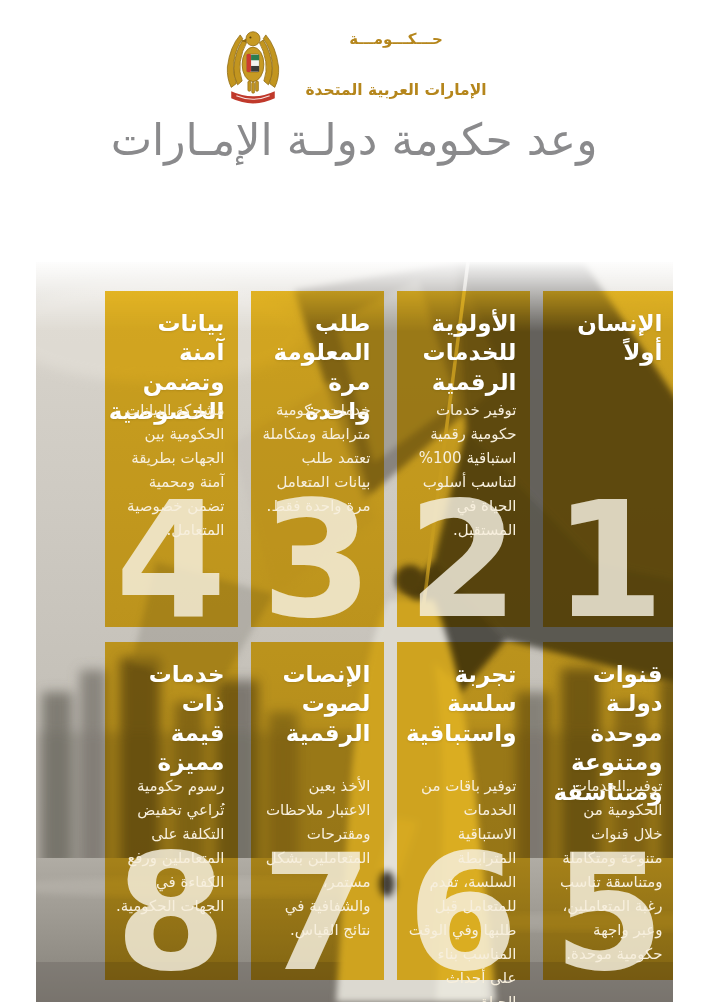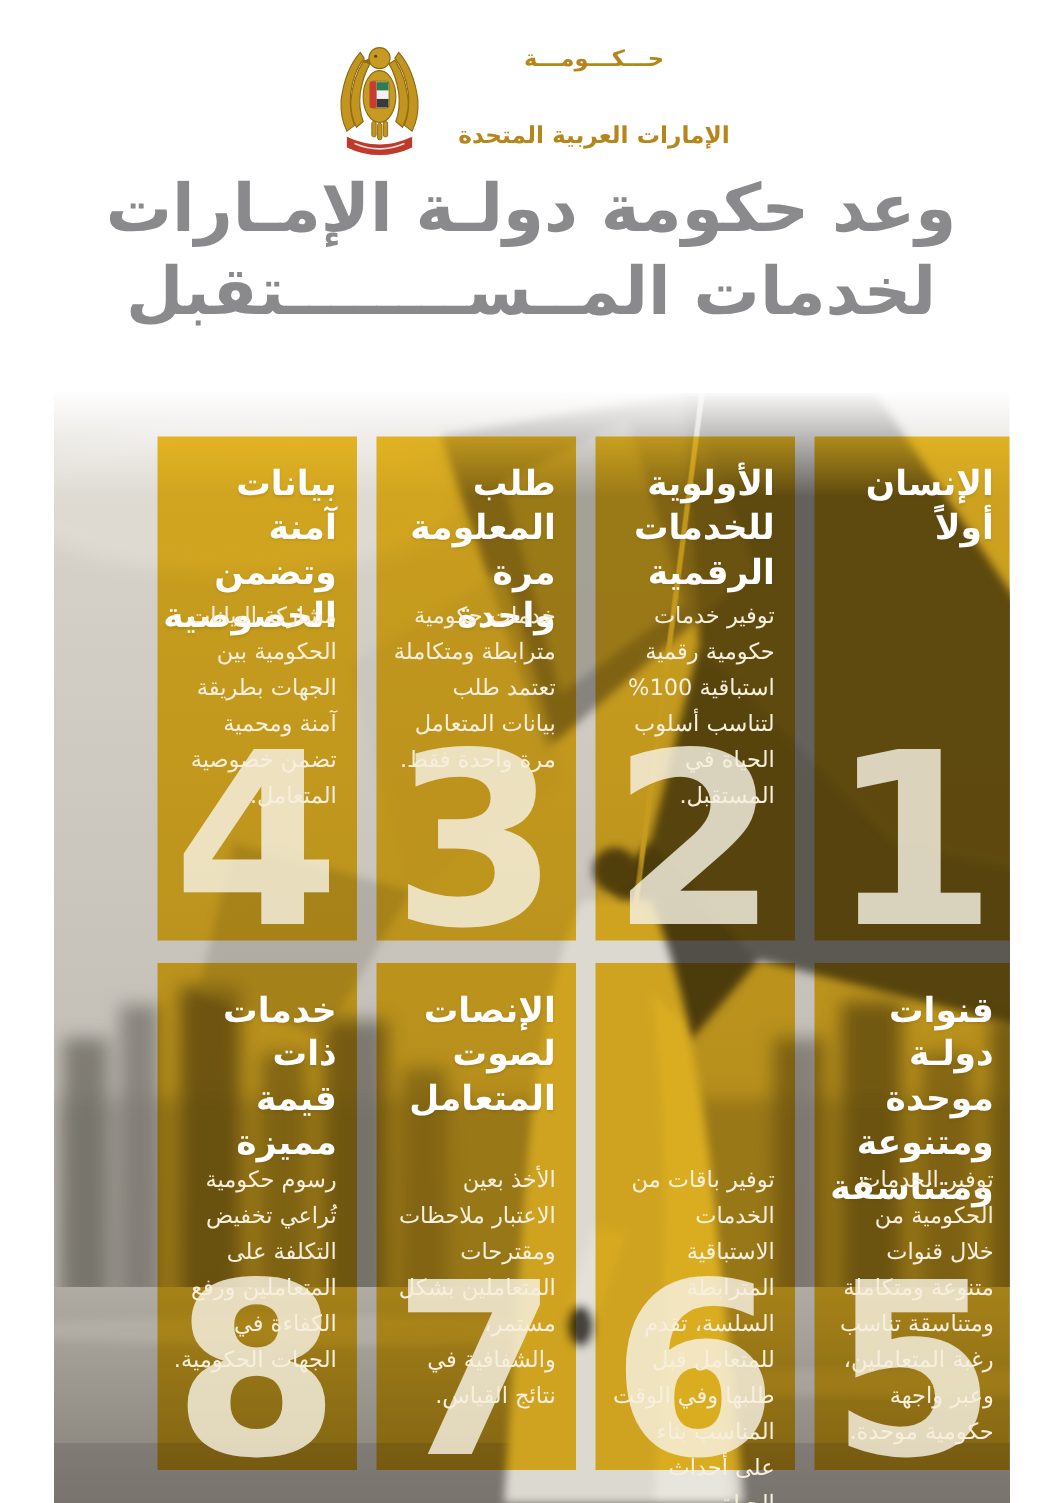--- a/index.html
+++ b/index.html
@@ -9,21 +9,21 @@
     font-family:"DejaVu Sans",sans-serif;
   }
   
   .header{position:absolute;top:24px;left:0;right:0;display:flex;justify-content:center;align-items:center;gap:20px;}
   .emblem{width:64px;height:82px;flex:0 0 auto;}
   .logo-text{direction:rtl;text-align:center;color:#b5861c;font-weight:bold;}
   .logo-line1{font-size:15px;letter-spacing:1px;line-height:1.5;}
   .logo-line2{font-size:15.5px;line-height:1.5;margin-top:28px;}
   .main-title{
     position:absolute;top:112px;left:0;right:0;direction:rtl;text-align:center;
-    color:#8a8a8c;font-weight:bold;font-size:44px;line-height:1.25;
+    color:#8a8a8c;font-weight:normal;font-size:44px;line-height:1.25;
   }
   
   .photo{position:absolute;left:0;top:262px;width:708px;height:740px;}
   
   .cards{
     position:absolute;left:69px;top:291px;width:571px;
     display:grid;direction:rtl;
     grid-template-columns:repeat(4,133px);
     grid-template-rows:336px 338px;
     column-gap:13px;row-gap:15px;
@@ -84,21 +84,20 @@
       <path d="M24 111 Q50 122 76 111" stroke="#ffffff" stroke-width="1.6" fill="none" opacity="0.85"></path>
     </svg>
     <div class="logo-text">
       <div class="logo-line1">حـــكـــومـــة</div>
       <div class="logo-line2">الإمارات العربية المتحدة</div>
     </div>
   </div>
 
   <div class="main-title">
     <div>وعد حكومة دولـة الإمـارات</div>
-    <div>لخدمات المــســــــــتقبل</div>
   </div>
 
   <svg class="photo" viewBox="0 0 708 740" aria-hidden="true">
     <defs>
       <linearGradient id="sky" x1="0" y1="0" x2="0" y2="1">
         <stop offset="0" stop-color="#dad6ce"></stop>
         <stop offset="0.55" stop-color="#c6c2ba"></stop>
         <stop offset="1" stop-color="#b4b0a8"></stop>
       </linearGradient>
       <linearGradient id="water" x1="0" y1="0" x2="0" y2="1">
@@ -197,27 +196,28 @@
     <div class="card">
       <div class="card-bg"></div>
       <div class="card-number">5</div>
       <div class="card-title">قنوات دولـة موحدة ومتنوعة ومتناسقة</div>
       <div class="card-body">توفير الخدمات الحكومية من خلال قنوات متنوعة ومتكاملة ومتناسقة تناسب رغبة المتعاملين، وعبر واجهة حكومية موحدة.</div>
     </div>
 
     <div class="card">
       <div class="card-bg"></div>
       <div class="card-number">6</div>
+      <div class="card-title">تجربة سلسة واستباقية</div>
       <div class="card-body">توفير باقات من الخدمات الاستباقية المترابطة السلسة، تقدم للمتعامل قبل طلبها وفي الوقت المناسب بناء على أحداث الحياة.</div>
     </div>
 
     <div class="card">
       <div class="card-bg"></div>
       <div class="card-number">7</div>
-      <div class="card-title">الإنصات لصوت المتعامل</div>
+      <div class="card-title">الإنصات لصوت الرقمية</div>
       <div class="card-body">الأخذ بعين الاعتبار ملاحظات ومقترحات المتعاملين بشكل مستمر، والشفافية في نتائج القياس.</div>
     </div>
 
     <div class="card">
       <div class="card-bg"></div>
       <div class="card-number">8</div>
       <div class="card-title">خدمات ذات قيمة مميزة</div>
       <div class="card-body">رسوم حكومية تُراعي تخفيض التكلفة على المتعاملين ورفع الكفاءة في الجهات الحكومية.</div>
     </div>
 

